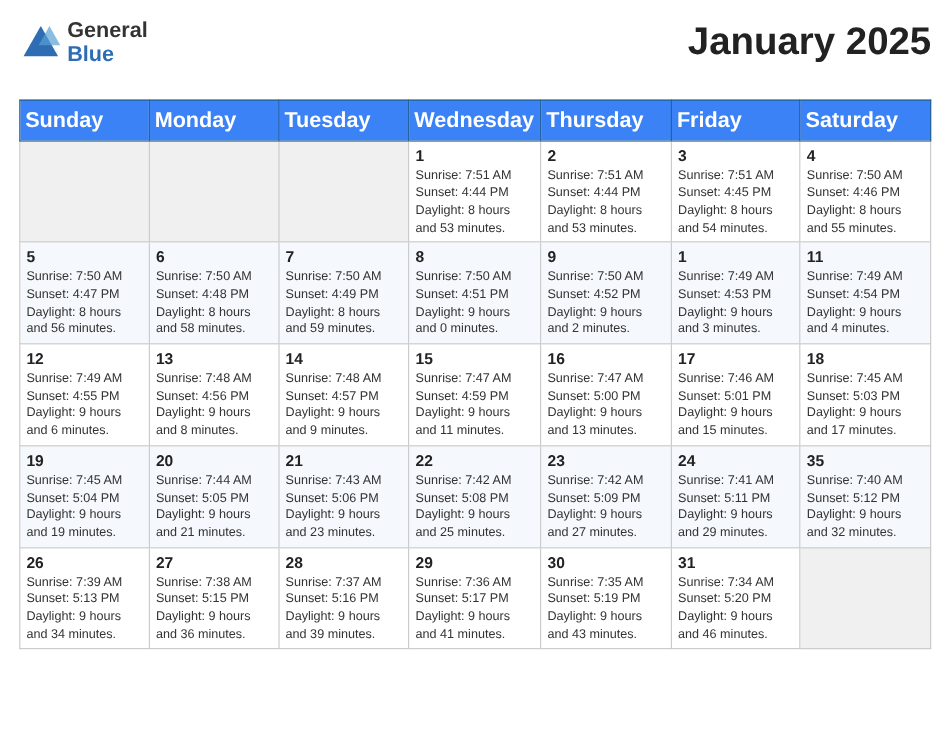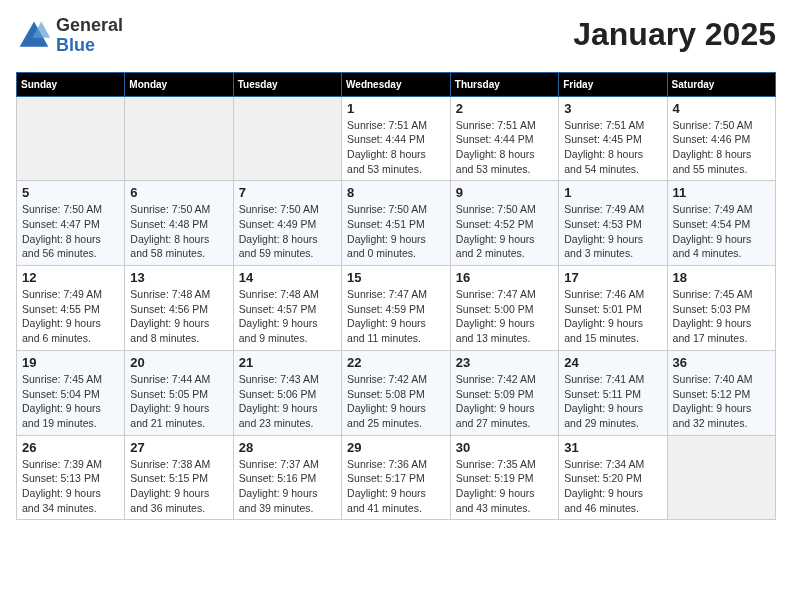--- a/index.html
+++ b/index.html
@@ -7,21 +7,21 @@
       font-family: Arial, sans-serif;
       background: #fff;
       width: 792px;
       min-height: 612px;
       padding: 16px;
     }
     .header {
       display: flex;
       align-items: flex-start;
       justify-content: space-between;
-      margin-bottom: 16px;
+      margin-bottom: 27px;
     }
     .logo {
       display: flex;
       align-items: center;
       gap: 4px;
     }
     .logo-text {
       display: flex;
       flex-direction: column;
       font-size: 18px;
@@ -45,23 +45,23 @@
     .cal-subtitle {
       font-size: 14px;
       color: #555;
     }
     .calendar {
       width: 100%;
       border-collapse: collapse;
       border: 1px solid #ccc;
     }
     .calendar th {
-      background: #000000;
+      background: #3b82f6;
       color: #fff;
-      font-size: 10px;
+      font-size: 18px;
       font-weight: bold;
       padding: 6px 4px;
       text-align: left;
       border: 1px solid #2563a0;
     }
     .calendar td {
       vertical-align: top;
       border: 1px solid #ccc;
       padding: 4px 5px;
       width: 110px;
@@ -269,21 +269,21 @@
 Sunset: 5:09 PM
 Daylight: 9 hours and 27 minutes.</div>
         </td>
         <td>
           <div class="day-num">24</div>
           <div class="day-info" style="white-space: pre-line;">Sunrise: 7:41 AM
 Sunset: 5:11 PM
 Daylight: 9 hours and 29 minutes.</div>
         </td>
         <td>
-          <div class="day-num">36</div>
+          <div class="day-num">35</div>
           <div class="day-info" style="white-space: pre-line;">Sunrise: 7:40 AM
 Sunset: 5:12 PM
 Daylight: 9 hours and 32 minutes.</div>
         </td>
       </tr>
       <tr>
         <td>
           <div class="day-num">26</div>
           <div class="day-info" style="white-space: pre-line;">Sunrise: 7:39 AM
 Sunset: 5:13 PM

